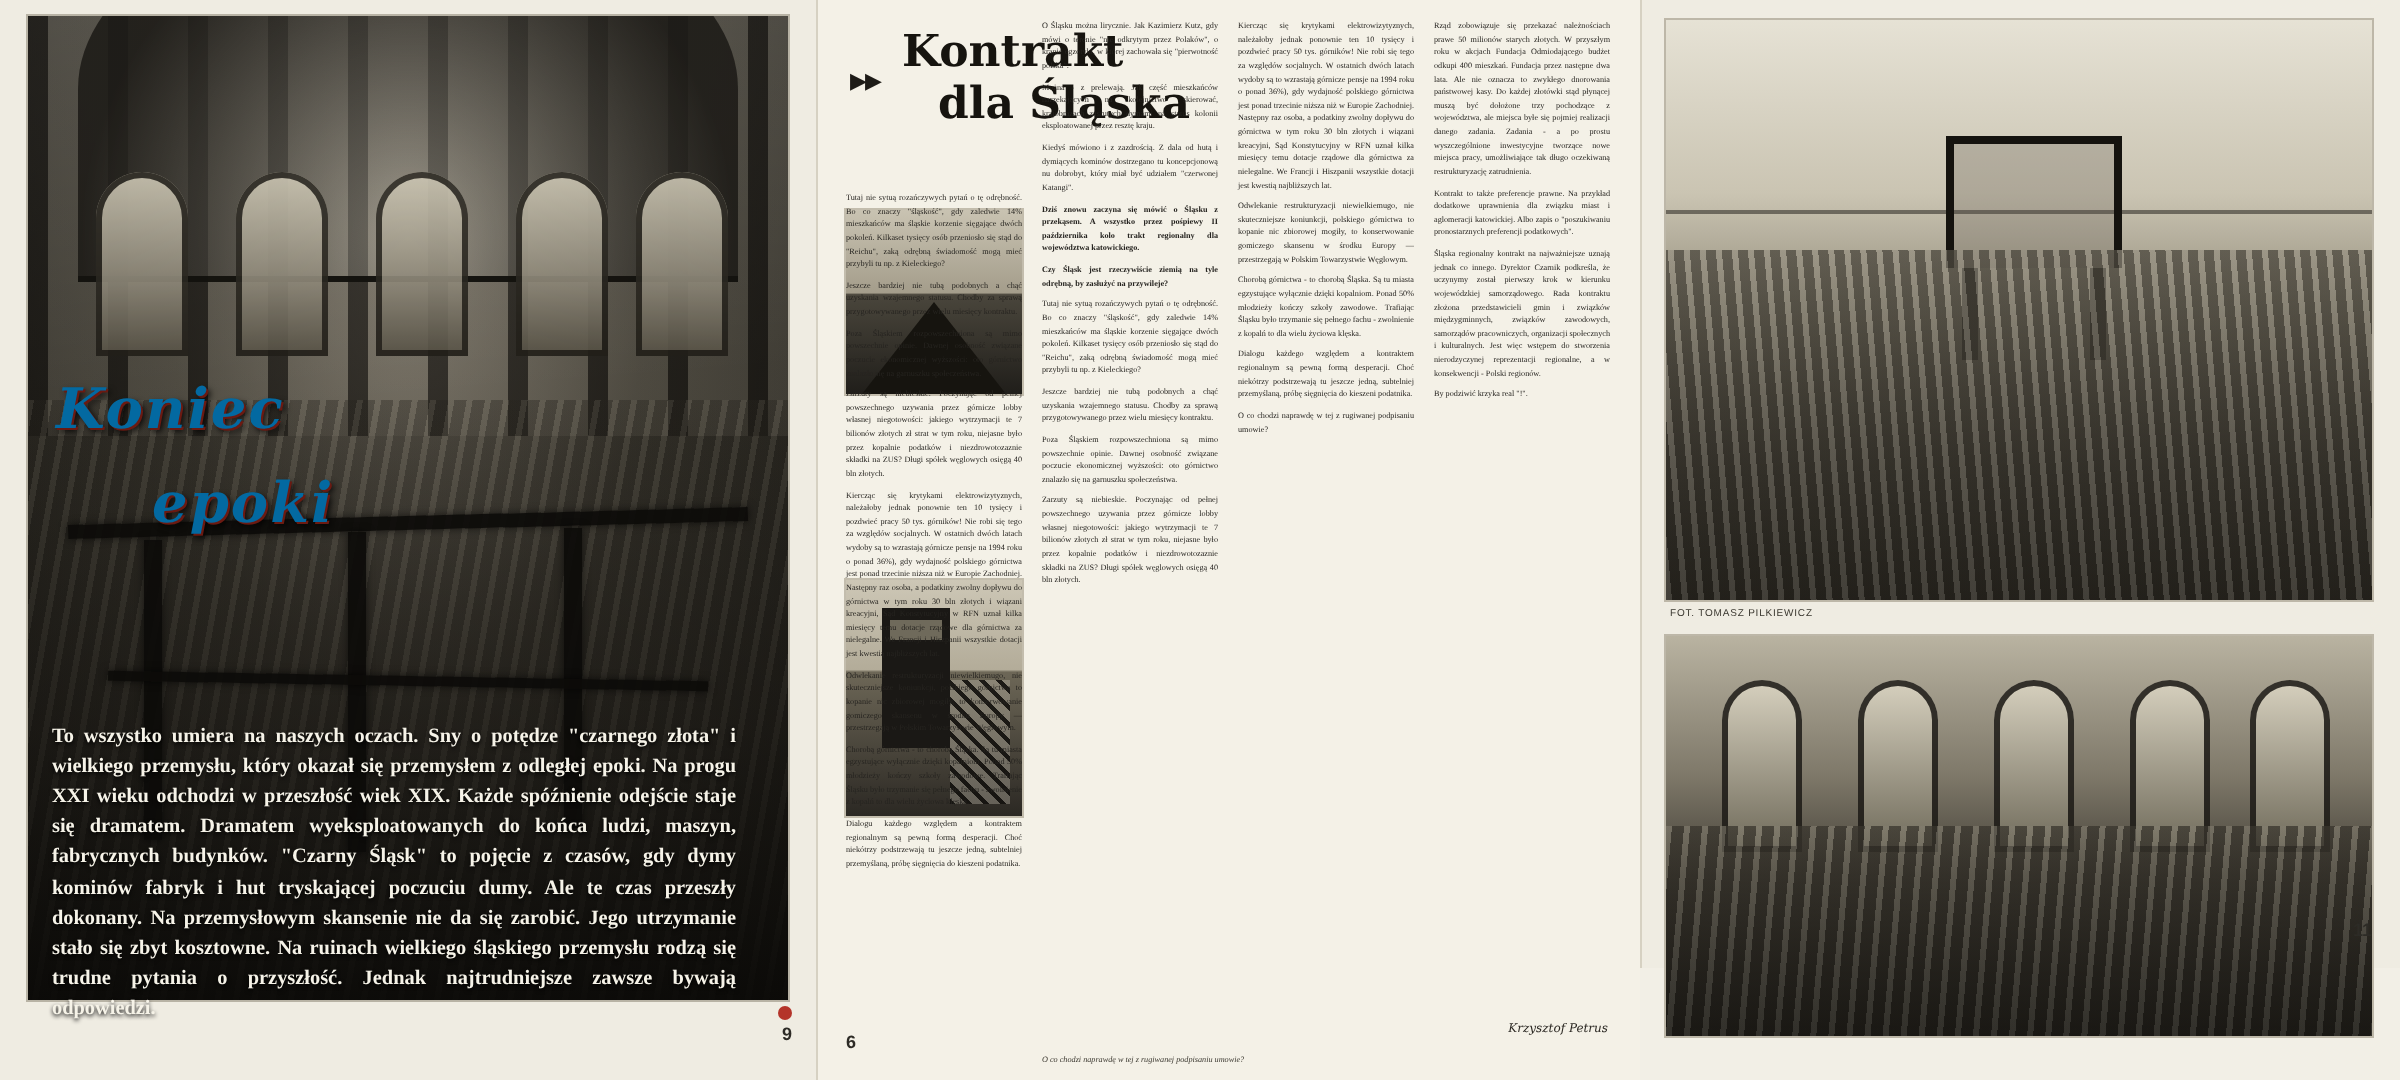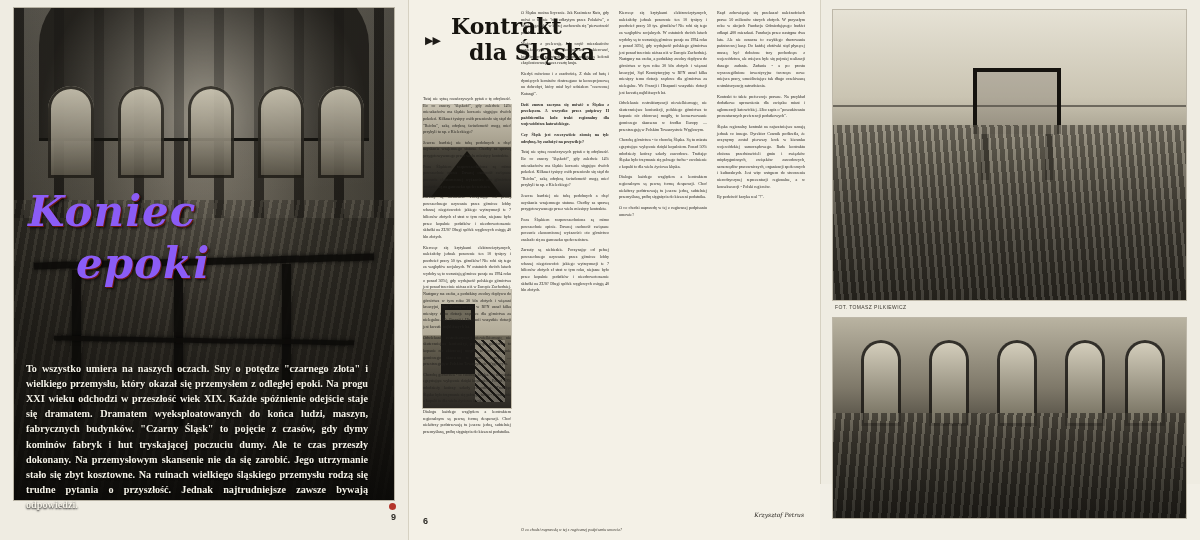--- a/index.html
+++ b/index.html
@@ -87,31 +87,31 @@
   .title-stack {
     position: absolute;
     left: 28px;
     top: 190px;
     z-index: 5;
   }
   .title-word {
     font-family: "DejaVu Serif", serif;
     font-weight: bold;
     font-style: italic;
-    font-size: 42px;
+    font-size: 28px;
     letter-spacing: 1px;
-    color: #8b5cf6;
+    color: #0369a1;
     text-shadow:
       1px 1px 0 #6b1a12,
       2px 2px 3px rgba(0,0,0,0.8);
     line-height: 1.05;
   }
   .title-word.second {
     margin-left: 48px;
-    margin-top: 8px;
+    margin-top: 18px;
   }
   .lead-box {
     position: absolute;
     left: 26px;
     right: 40px;
     bottom: 28px;
     z-index: 6;
   }
   .lead-text {
     font-family: "Liberation Serif", serif;

